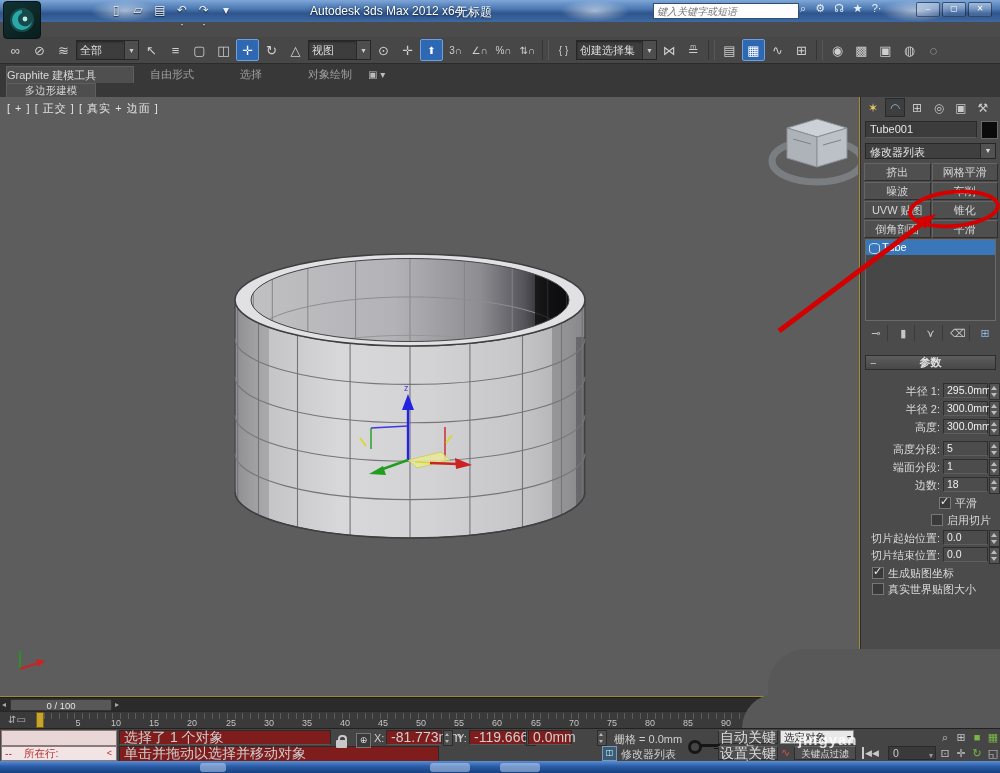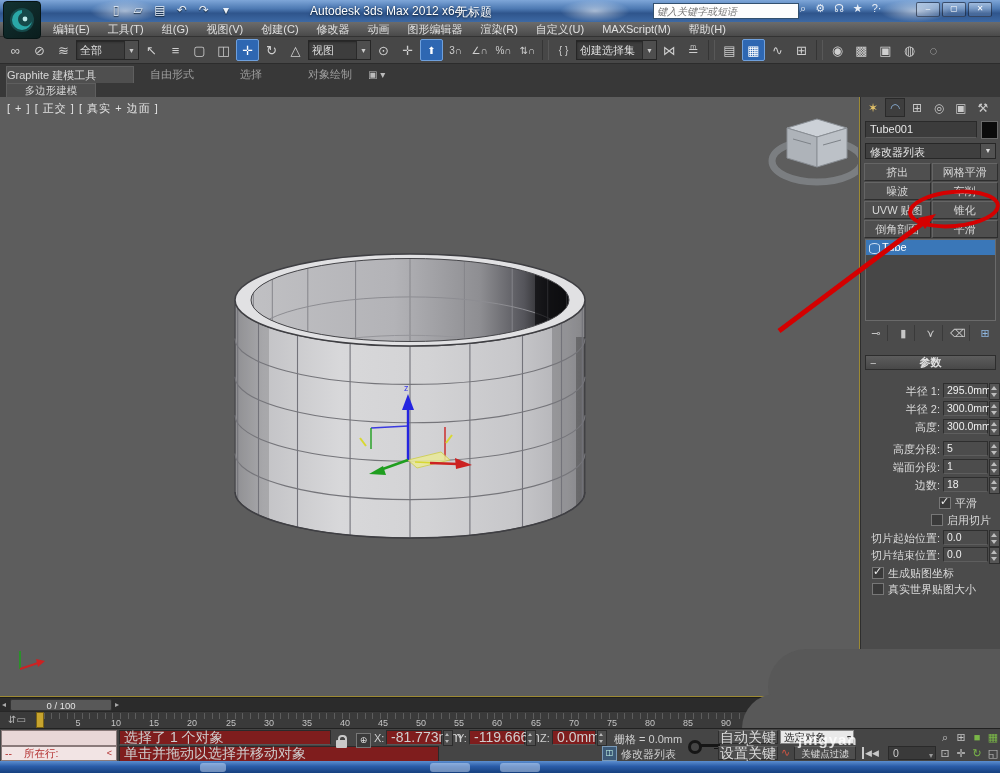--- a/index.html
+++ b/index.html
@@ -181,34 +181,20 @@
     </div>
   </div>
   <div class="logo">
     <svg width="28" height="28" viewBox="0 0 28 28">
       <circle cx="14" cy="14" r="12" fill="#16494a"></circle>
       <path d="M 14 4 A 10 10 0 1 0 24 14 A 7 7 0 1 1 14 7 Z" fill="#2aa7a7"></path>
       <circle cx="17" cy="13" r="2.4" fill="#bfeaea"></circle>
     </svg>
   </div>
 
-  <div class="menubar">
-    <span class="menuitem">编辑(E)</span>
-    <span class="menuitem">工具(T)</span>
-    <span class="menuitem">组(G)</span>
-    <span class="menuitem">视图(V)</span>
-    <span class="menuitem">创建(C)</span>
-    <span class="menuitem">修改器</span>
-    <span class="menuitem">动画</span>
-    <span class="menuitem">图形编辑器</span>
-    <span class="menuitem">渲染(R)</span>
-    <span class="menuitem">自定义(U)</span>
-    <span class="menuitem">MAXScript(M)</span>
-    <span class="menuitem">帮助(H)</span>
-  </div>
 
   <div class="toolbar">
     <span class="ticon">∞</span>
     <span class="ticon">⊘</span>
     <span class="ticon">≋</span>
     <div class="tdd" style="width:58px">
       <span>全部</span>
         <span class="dda">▼</span>
     </div>
     <span class="ticon">↖</span>
@@ -544,21 +530,21 @@
         <i class="up"></i>
         <i class="dn"></i>
       </span>
     <span class="slabel" style="left:457px;top:3px">Y:</span>
     <div class="sfield" style="left:469px;top:1px;width:56px">-119.666m</div>
     <span class="sspin" style="left:526px;top:1px">
         <i class="up"></i>
         <i class="dn"></i>
       </span>
     <span class="slabel" style="left:540px;top:3px">Z:</span>
-    <div class="sfield" style="left:552px;top:1px;width:44px">0.0mm</div>
+    <div class="sfield" style="left:528px;top:1px;width:44px">0.0mm</div>
     <span class="sspin" style="left:597px;top:1px">
         <i class="up"></i>
         <i class="dn"></i>
       </span>
     <span class="slabel" style="left:614px;top:3px">栅格 = 0.0mm</span>
     <span class="itag">◫</span>
     <span class="slabel" style="left:621px;top:18px">修改器列表</span>
     <span class="ikey"></span>
     <div class="sbtn" style="left:718px;top:1px;width:60px">自动关键点</div>
     <div class="sbtn" style="left:718px;top:17px;width:60px">设置关键点</div>

